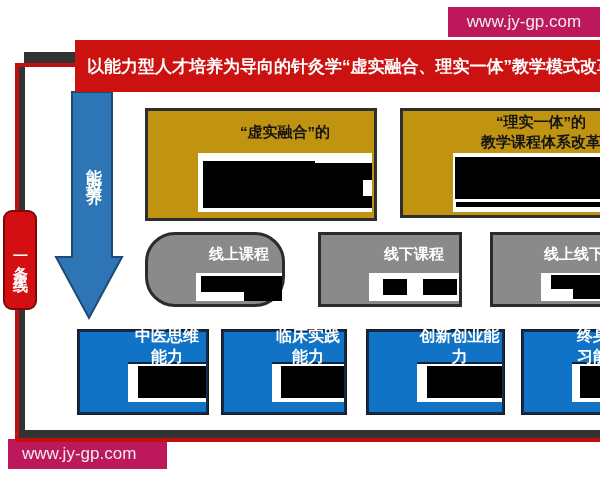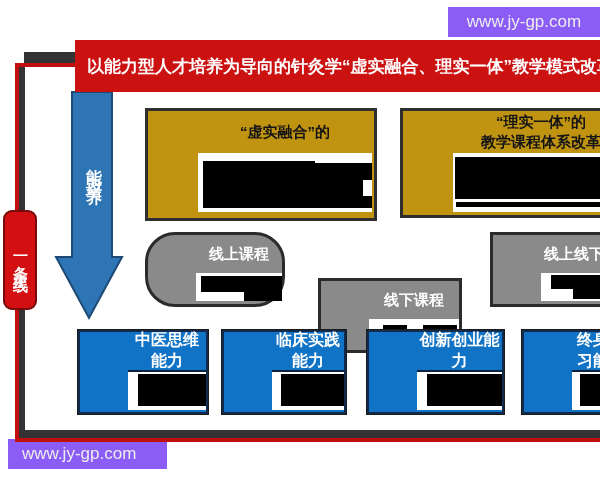--- a/index.html
+++ b/index.html
@@ -1,20 +1,20 @@
 <!DOCTYPE html>
 <html><head>
 <meta charset="utf-8">
 <style>
   html,body{margin:0;padding:0;}
   body{font-family:"Liberation Sans", sans-serif;}
   #stage{position:relative;width:600px;height:480px;background:#ffffff;overflow:hidden;}
 
   
-  .wm{position:absolute;background:#8b5cf6;color:#ededed;font-size:17px;
+  .wm{position:absolute;background:#be185d;color:#ededed;font-size:17px;
       display:flex;align-items:center;}
   #wm-top{left:448px;top:7px;width:152px;height:30px;justify-content:center;}
   #wm-bottom{left:8px;top:439px;width:145px;height:30px;padding-left:14px;}
 
   
   #banner{position:absolute;left:75px;top:40px;width:565px;height:52px;background:#cc1111;
           color:#ffffff;font-weight:bold;font-size:17px;display:flex;align-items:center;
           padding-left:12px;white-space:nowrap;box-sizing:border-box;z-index:3;}
 
   
@@ -52,26 +52,26 @@
   .gold .hdr{height:42px;color:#141414;font-size:15px;line-height:20px;}
   .gold .content{margin:0 2px;height:59px;}
   #reform-left{left:145px;top:108px;width:232px;height:113px;}
   #reform-right{left:400px;top:108px;width:234px;height:110px;}
 
   
   .gray{background:#8a8a8a;border:3px solid #2b2b2b;z-index:2;}
   .gray .hdr{height:38px;color:#ffffff;font-size:15px;}
   .gray .content{height:28px;}
   #course-1{left:145px;top:232px;width:140px;height:75px;border-radius:30px;}
-  #course-2{left:318px;top:232px;width:144px;height:75px;margin-top:46px;}
+  #course-2{left:318px;top:232px;width:144px;height:75px;}
   #course-3{left:490px;top:232px;width:150px;height:75px;}
 
   
   .blue{background:#1173c5;border:2px solid #122b4d;z-index:2;box-shadow:0 0 0 1px #1a1a1a;}
-  .blue .hdr{height:40px;color:#ffffff;font-size:16px;border-bottom:2px solid #0c2340;box-sizing:border-box;text-align:center;}
+  .blue .hdr{height:32px;color:#ffffff;font-size:16px;border-bottom:2px solid #0c2340;box-sizing:border-box;text-align:center;}
   .blue .content{height:38px;}
   #ability-1{left:78px;top:330px;width:130px;height:84px;}
   #ability-2{left:222px;top:330px;width:124px;height:84px;}
   #ability-3{left:367px;top:330px;width:137px;height:84px;}
   #ability-4{left:522px;top:330px;width:110px;height:84px;}
 </style>
 </head>
 <body>
 
 <div id="stage">

